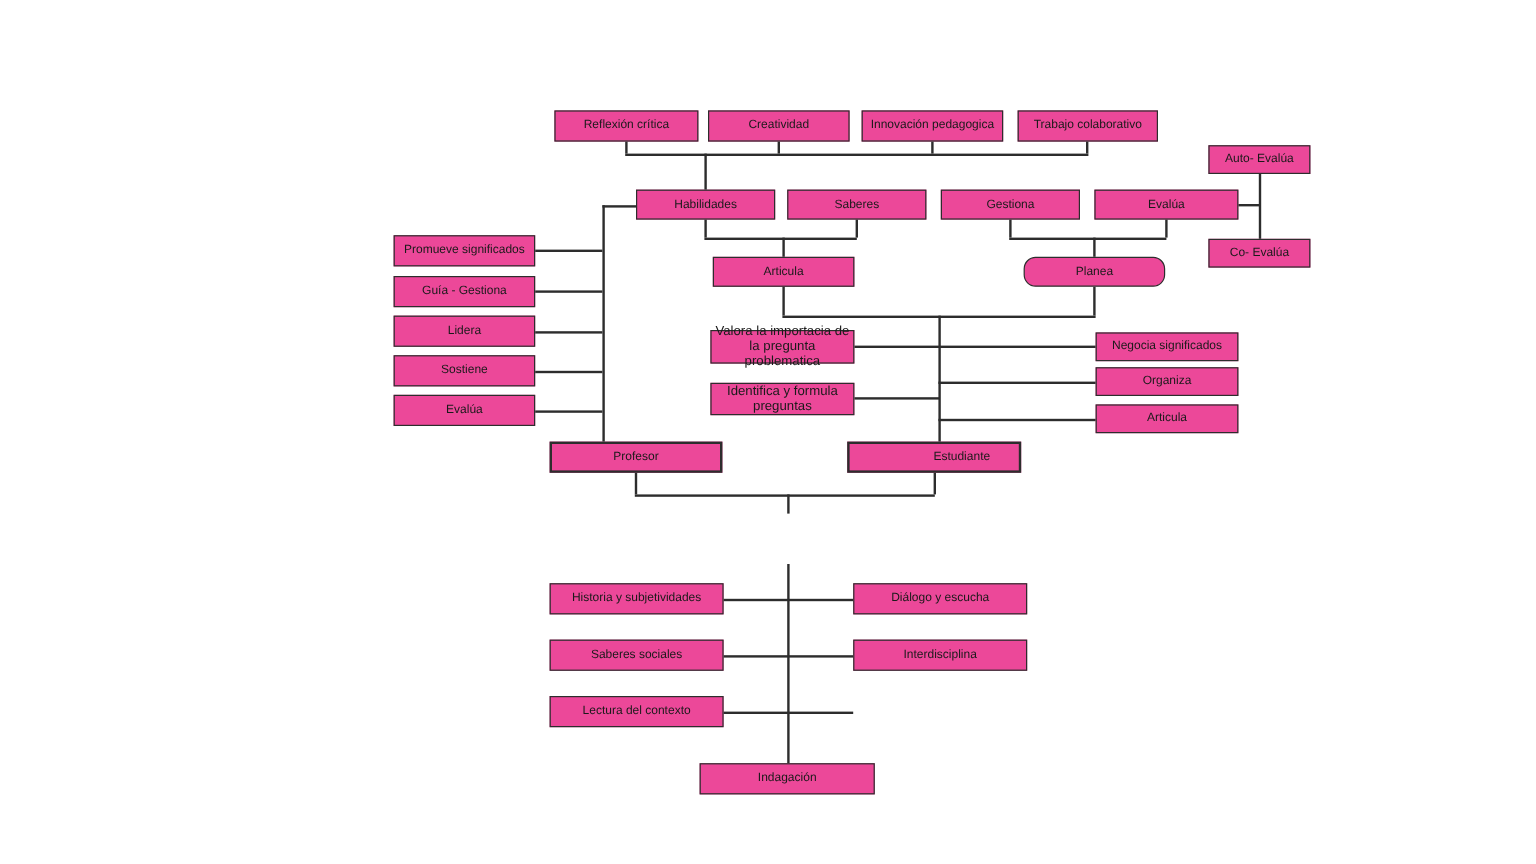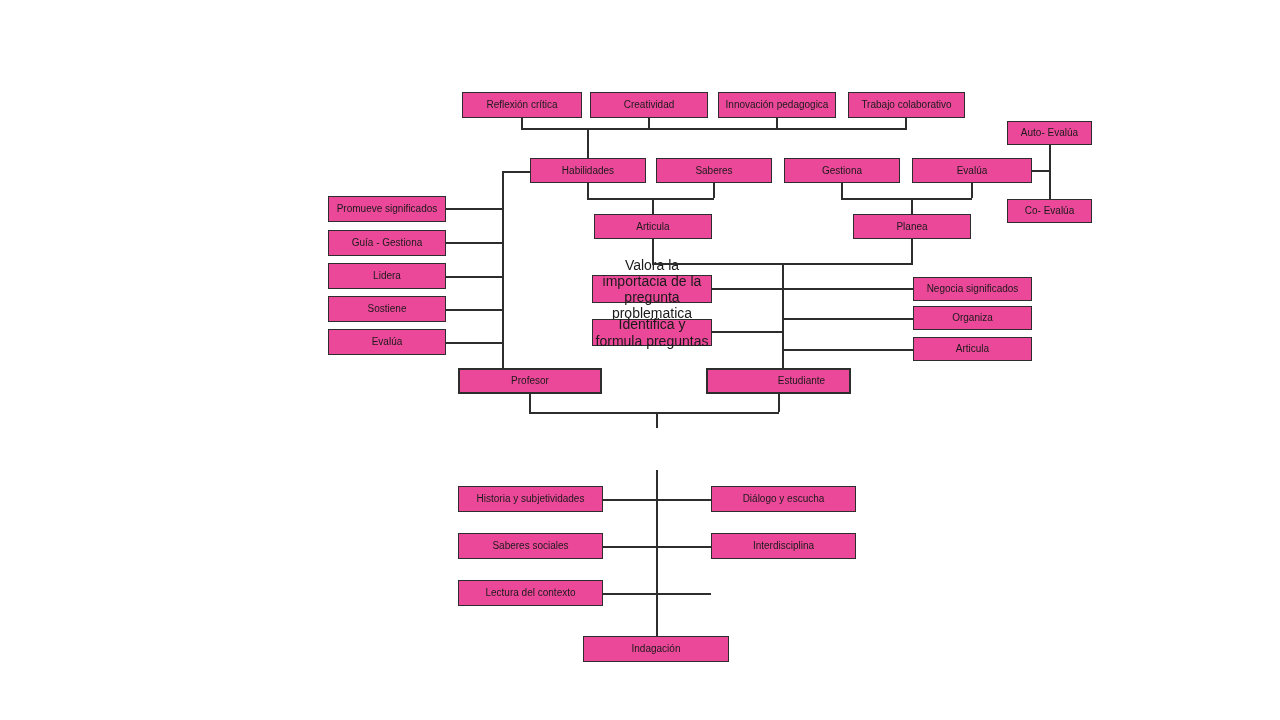--- a/index.html
+++ b/index.html
@@ -25,21 +25,21 @@
     line-height: 1.15;
     padding: 1px 2px;
   }
   .node.thick { border-width: 2.5px; }
   .node.main {
     border: 5px double #3c3c3c;
     box-shadow: 0 0 0 0.5px #8a8a8a;
     font-weight: 700;
     font-size: 10.5px;
   }
-  .node.small { font-size: 14px; }
+  .node.small { font-size: 11px; }
   .hline, .vline { position: absolute; background: #2d2d2d; }
   .hline { height: 1.5px; }
   .vline { width: 1.5px; }
 </style>
 </head>
 <body>
 
 <div class="canvas">
 
   <div class="node" style="left:462px;top:92px;width:120px;height:26px;">Reflexión crítica</div>
@@ -55,21 +55,21 @@
   <div class="node" style="left:1007px;top:121px;width:85px;height:24px;">Auto- Evalúa</div>
   <div class="node" style="left:1007px;top:199px;width:85px;height:24px;">Co- Evalúa</div>
 
   <div class="node" style="left:328px;top:196px;width:118px;height:26px;">Promueve significados</div>
   <div class="node" style="left:328px;top:230px;width:118px;height:26px;">Guía - Gestiona</div>
   <div class="node" style="left:328px;top:263px;width:118px;height:26px;">Lidera</div>
   <div class="node" style="left:328px;top:296px;width:118px;height:26px;">Sostiene</div>
   <div class="node" style="left:328px;top:329px;width:118px;height:26px;">Evalúa</div>
 
   <div class="node" style="left:594px;top:214px;width:118px;height:25px;">Articula</div>
-  <div class="node" style="left:853px;top:214px;width:118px;height:25px;">Planea</div>
+  <div class="node" style="left:853px;top:214px;width:118px;height:25px;border-radius:10px;">Planea</div>
   <div class="node small" style="left:592px;top:275px;width:120px;height:28px;">Valora la importacia de la pregunta problematica</div>
   <div class="node small" style="left:592px;top:319px;width:120px;height:27px;">Identifica y formula preguntas</div>
 
   <div class="node" style="left:913px;top:277px;width:119px;height:24px;">Negocia significados</div>
   <div class="node" style="left:913px;top:306px;width:119px;height:24px;">Organiza</div>
   <div class="node" style="left:913px;top:337px;width:119px;height:24px;">Articula</div>
 
   <div class="node thick" style="left:458px;top:368px;width:144px;height:26px;">Profesor</div>
   <div class="node thick" style="left:706px;top:368px;width:145px;height:26px;padding-left:48px;">Estudiante</div>
 

